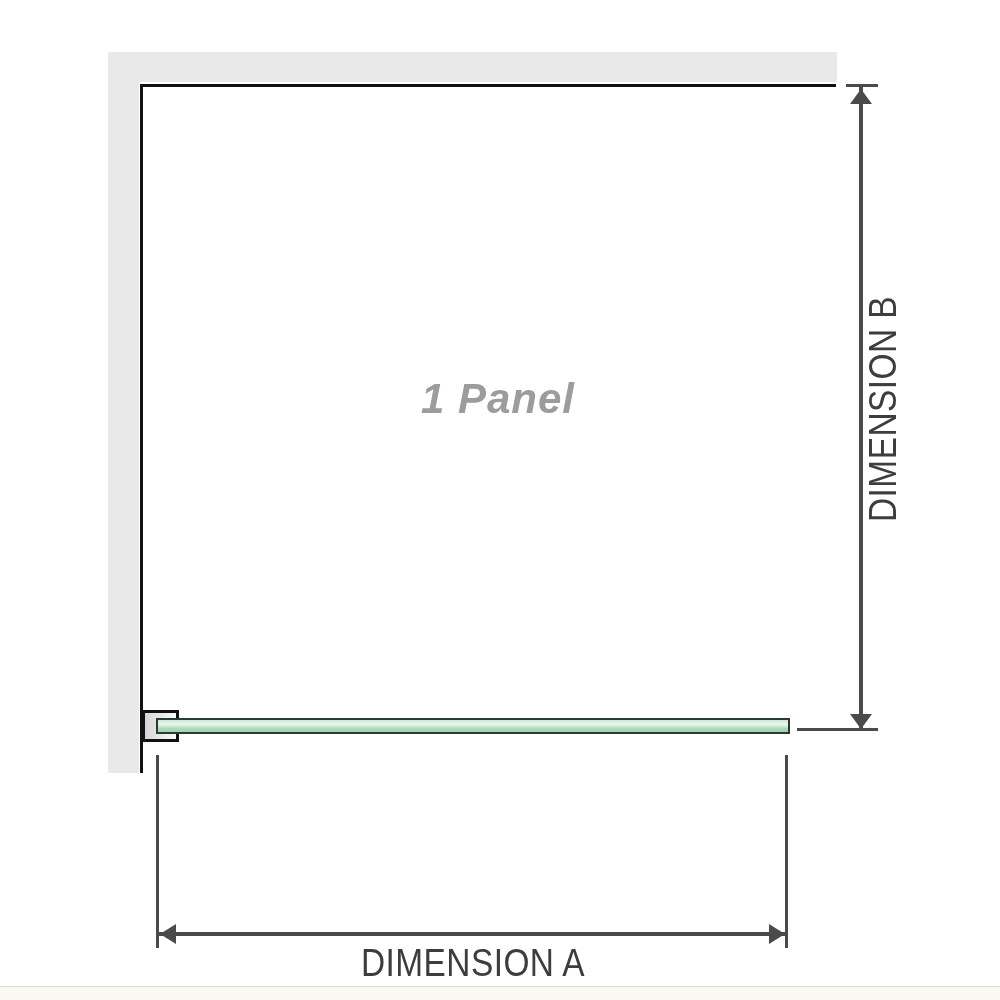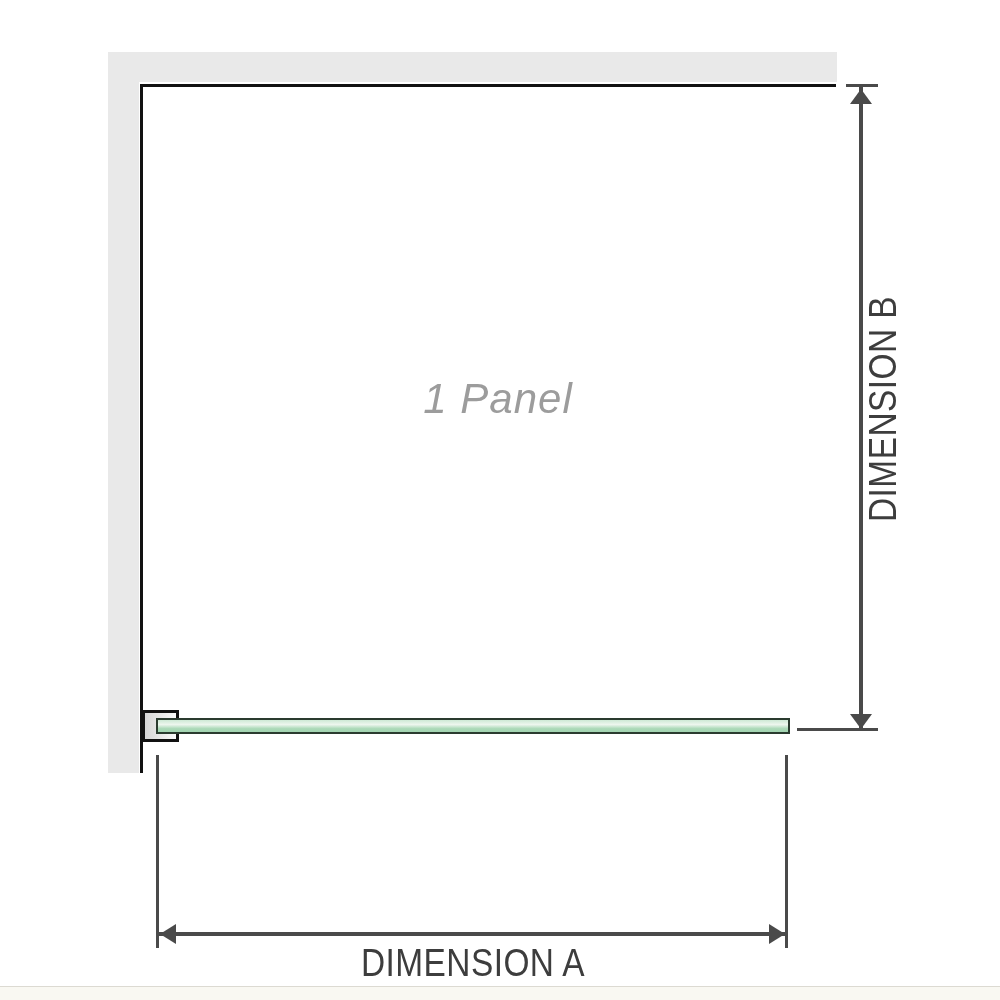--- a/index.html
+++ b/index.html
@@ -24,21 +24,21 @@
   .abs{position:absolute;}
   
   .wall-top{left:108px;top:52px;width:729px;height:30px;background:var(--wall);}
   .wall-left{left:108px;top:52px;width:31px;height:721px;background:var(--wall);}
   
   .box-top-line{left:142px;top:84px;width:694px;height:3px;background:var(--outline);}
   .box-left-line{left:140px;top:84px;width:3px;height:689px;background:var(--outline);}
   
   .panel-label{
     left:498px;top:399px;transform:translate(-50%,-50%);
-    font-size:42px;font-weight:normal;font-style:italic;color:var(--panel-text);
+    font-size:42px;font-weight:bold;font-style:italic;color:var(--panel-text);
     letter-spacing:1px;white-space:nowrap;
   }
   
   .bracket{
     left:142px;top:710px;width:37px;height:32px;box-sizing:border-box;
     border:3px solid var(--outline);
     background:linear-gradient(to right,#d6d6d6,#fbfbfb);
   }
   .glass{
     left:156px;top:718px;width:634px;height:16px;box-sizing:border-box;

